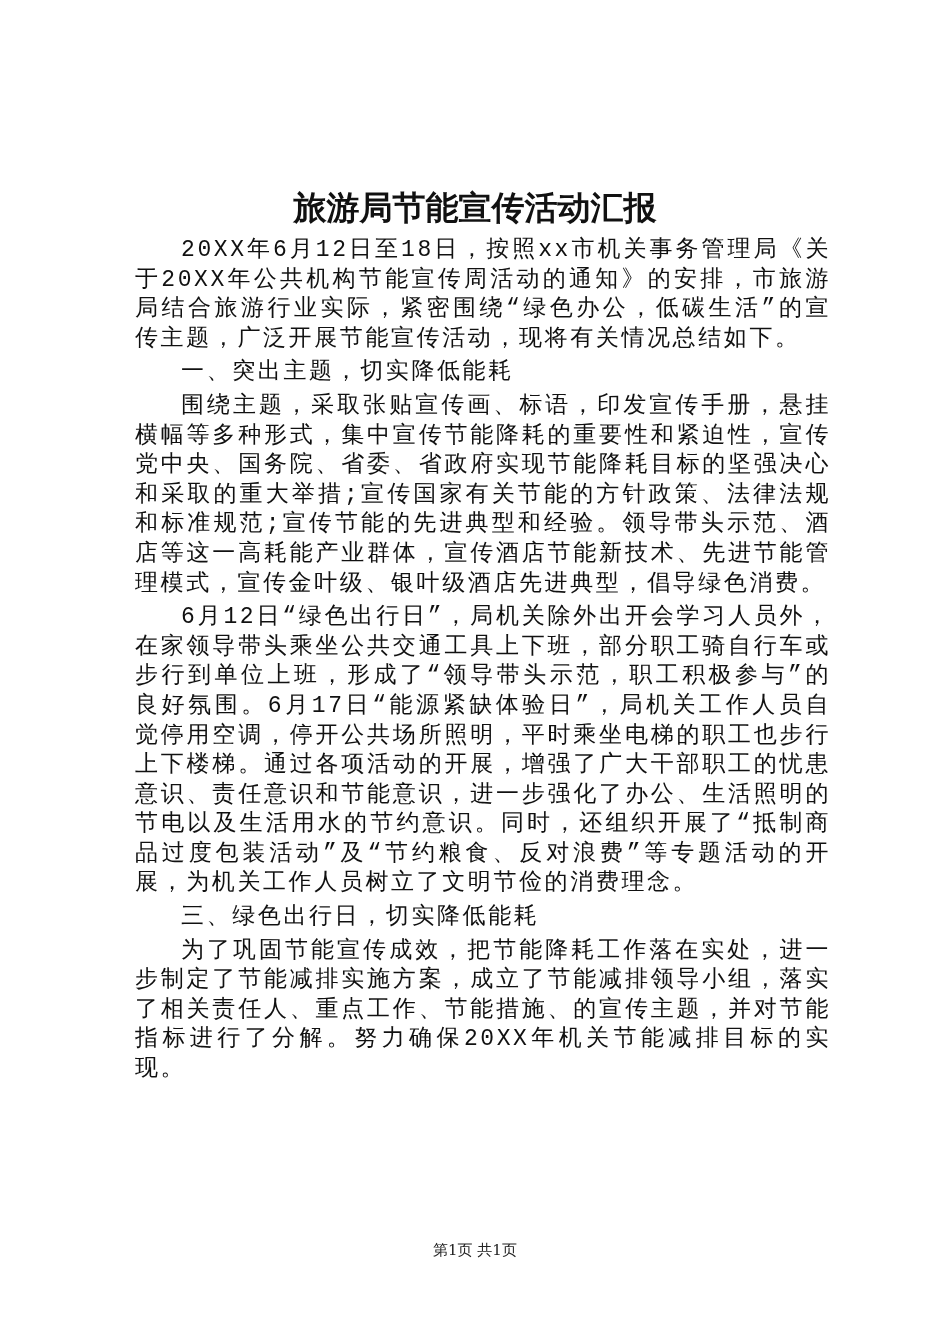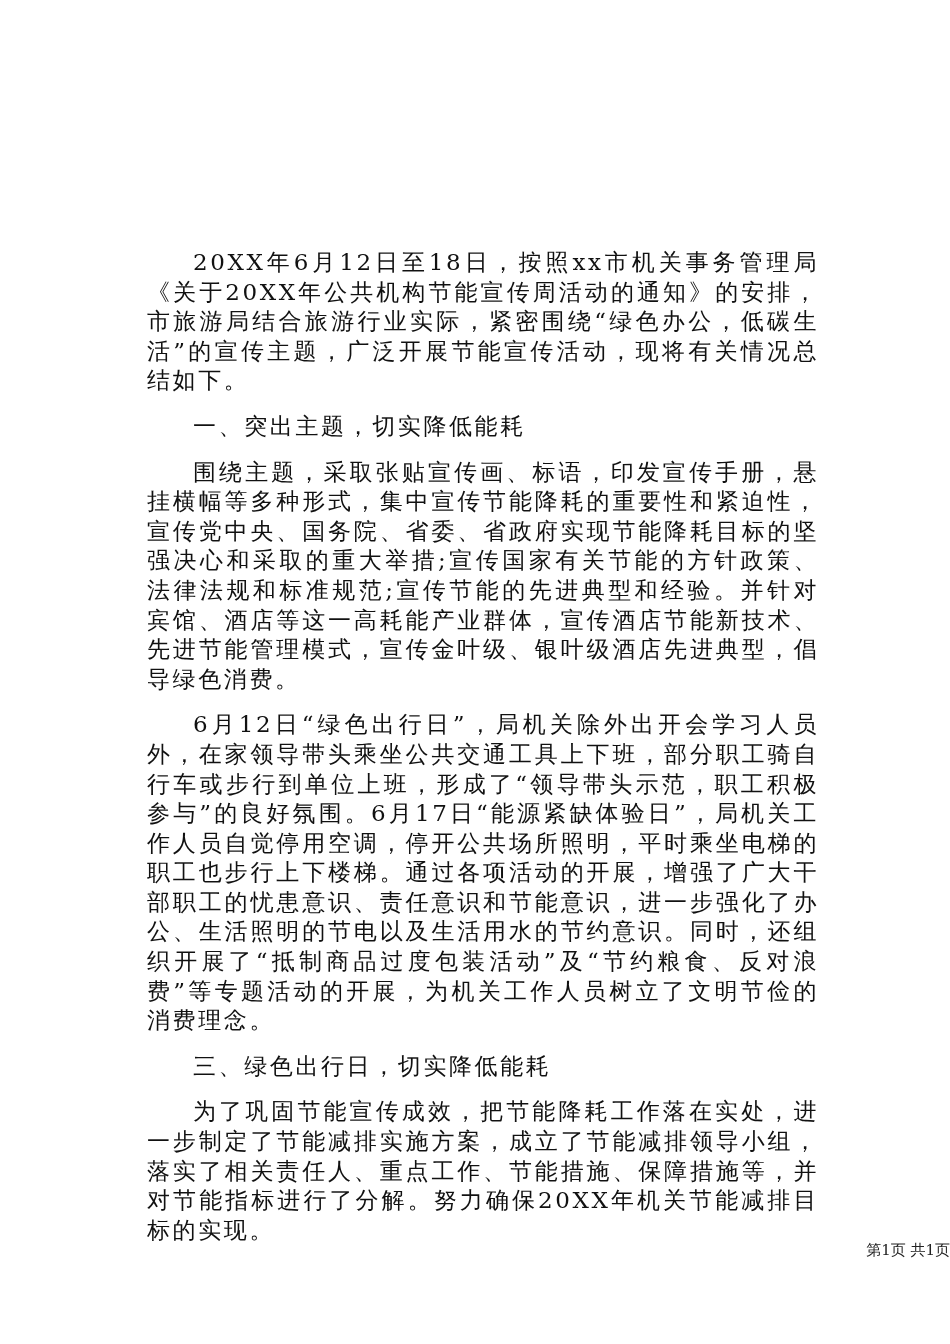--- a/index.html
+++ b/index.html
@@ -9,36 +9,37 @@
     position: absolute; left: 0; top: 186px; width: 950px; text-align: center;
     font-family: "DejaVu Serif", "Liberation Serif", serif;
     font-size: 33px; font-weight: bold; color: #111; letter-spacing: 0px; line-height: 44px;
   }
   .body {
     position: absolute; left: 131px; top: 232px; width: 704px;
     font-family: "DejaVu Serif", "Liberation Serif", serif;
     font-size: 23px; color: #111; line-height: 29.6px; letter-spacing: 2.6px;
     text-align: justify;
   }
-  .body p { margin: 16px; text-indent: 2em; }
+  .body p { margin: 4px; text-indent: 2em; font-family: Liberation Mono, monospace; }
   .body p.heading { text-indent: 2em; }
   .footer {
-    position: absolute; left: 0; top: 1240px; width: 950px; text-align: right;
+    position: absolute; left: 0; top: 1240px; width: 950px; text-align: center;
     font-family: "DejaVu Serif", "Liberation Serif", serif;
     font-size: 15px; color: #222; line-height: 20px;
   }
 </style>
 </head>
 <body>
 
 <div class="page">
+  <div class="title">旅游局节能宣传活动汇报</div>
 
   <div class="body">
     <p>20XX年6月12日至18日，按照xx市机关事务管理局《关于20XX年公共机构节能宣传周活动的通知》的安排，市旅游局结合旅游行业实际，紧密围绕“绿色办公，低碳生活”的宣传主题，广泛开展节能宣传活动，现将有关情况总结如下。</p>
     <p class="heading">一、突出主题，切实降低能耗</p>
-    <p>围绕主题，采取张贴宣传画、标语，印发宣传手册，悬挂横幅等多种形式，集中宣传节能降耗的重要性和紧迫性，宣传党中央、国务院、省委、省政府实现节能降耗目标的坚强决心和采取的重大举措;宣传国家有关节能的方针政策、法律法规和标准规范;宣传节能的先进典型和经验。并针对宾馆、酒店等这一高耗能产业群体，宣传酒店节能新技术、先进节能管理模式，宣传金叶级、银叶级酒店先进典型，倡导绿色消费。</p>
+    <p>围绕主题，采取张贴宣传画、标语，印发宣传手册，悬挂横幅等多种形式，集中宣传节能降耗的重要性和紧迫性，宣传党中央、国务院、省委、省政府实现节能降耗目标的坚强决心和采取的重大举措;宣传国家有关节能的方针政策、法律法规和标准规范;宣传节能的先进典型和经验。领导带头示范、酒店等这一高耗能产业群体，宣传酒店节能新技术、先进节能管理模式，宣传金叶级、银叶级酒店先进典型，倡导绿色消费。</p>
     <p>6月12日“绿色出行日”，局机关除外出开会学习人员外，在家领导带头乘坐公共交通工具上下班，部分职工骑自行车或步行到单位上班，形成了“领导带头示范，职工积极参与”的良好氛围。6月17日“能源紧缺体验日”，局机关工作人员自觉停用空调，停开公共场所照明，平时乘坐电梯的职工也步行上下楼梯。通过各项活动的开展，增强了广大干部职工的忧患意识、责任意识和节能意识，进一步强化了办公、生活照明的节电以及生活用水的节约意识。同时，还组织开展了“抵制商品过度包装活动”及“节约粮食、反对浪费”等专题活动的开展，为机关工作人员树立了文明节俭的消费理念。</p>
     <p class="heading">三、绿色出行日，切实降低能耗</p>
-    <p>为了巩固节能宣传成效，把节能降耗工作落在实处，进一步制定了节能减排实施方案，成立了节能减排领导小组，落实了相关责任人、重点工作、节能措施、保障措施等，并对节能指标进行了分解。努力确保20XX年机关节能减排目标的实现。</p>
+    <p>为了巩固节能宣传成效，把节能降耗工作落在实处，进一步制定了节能减排实施方案，成立了节能减排领导小组，落实了相关责任人、重点工作、节能措施、的宣传主题，并对节能指标进行了分解。努力确保20XX年机关节能减排目标的实现。</p>
   </div>
 
   <div class="footer">第1页 共1页</div>
 </div>
 
 </body></html>

